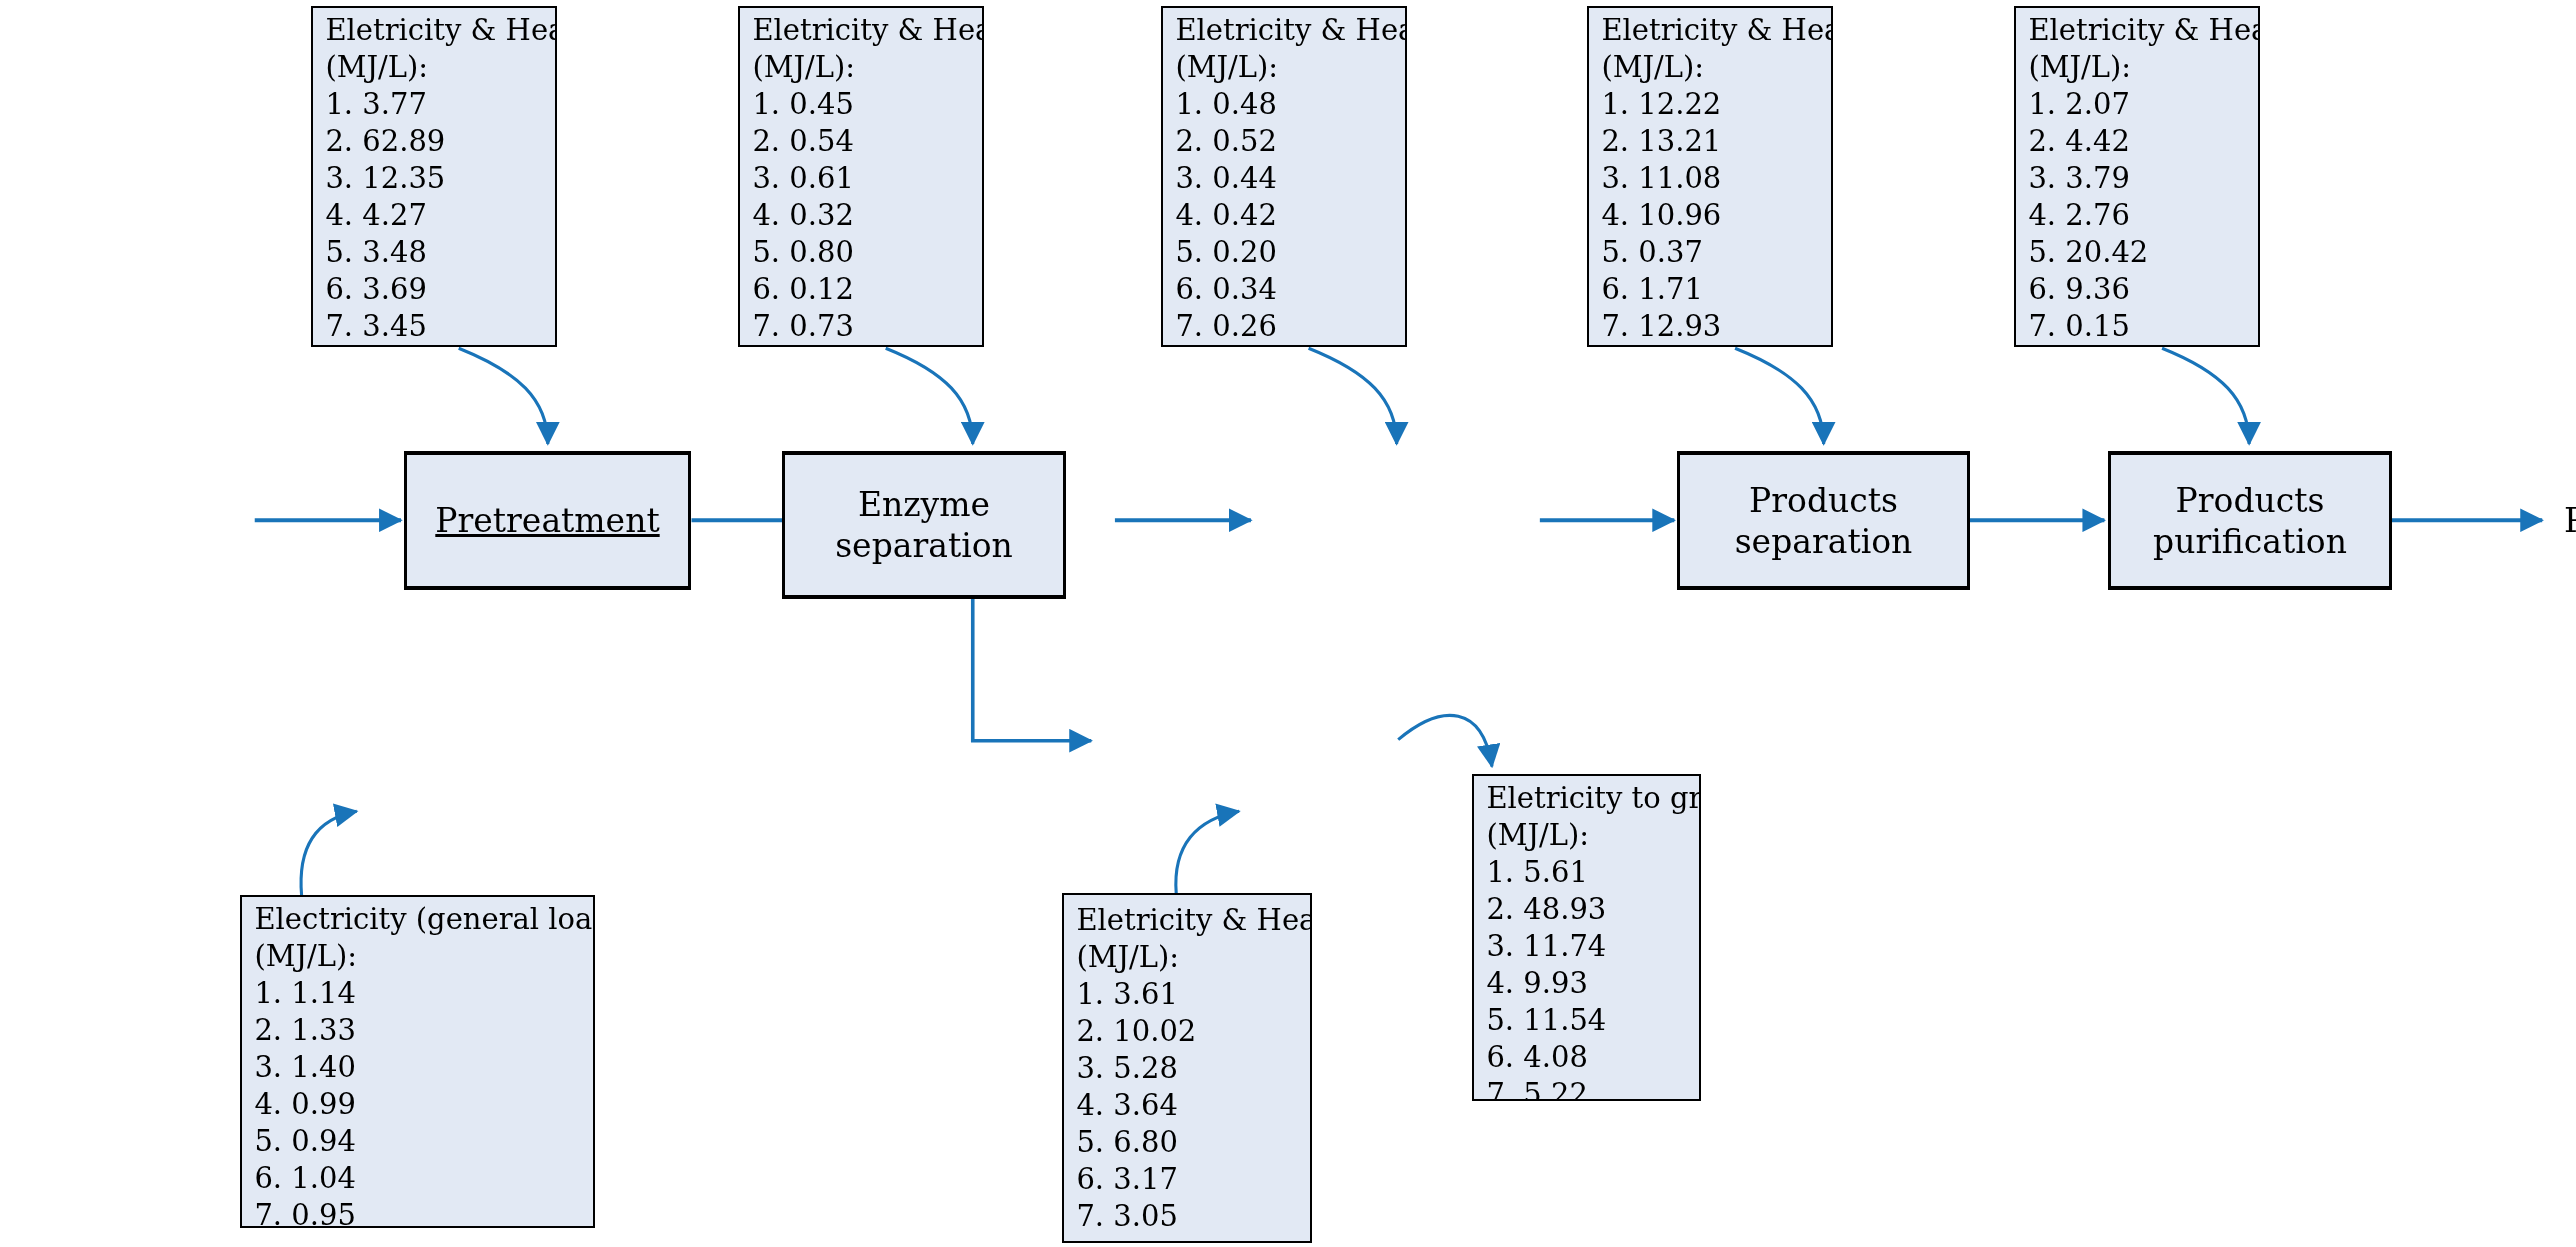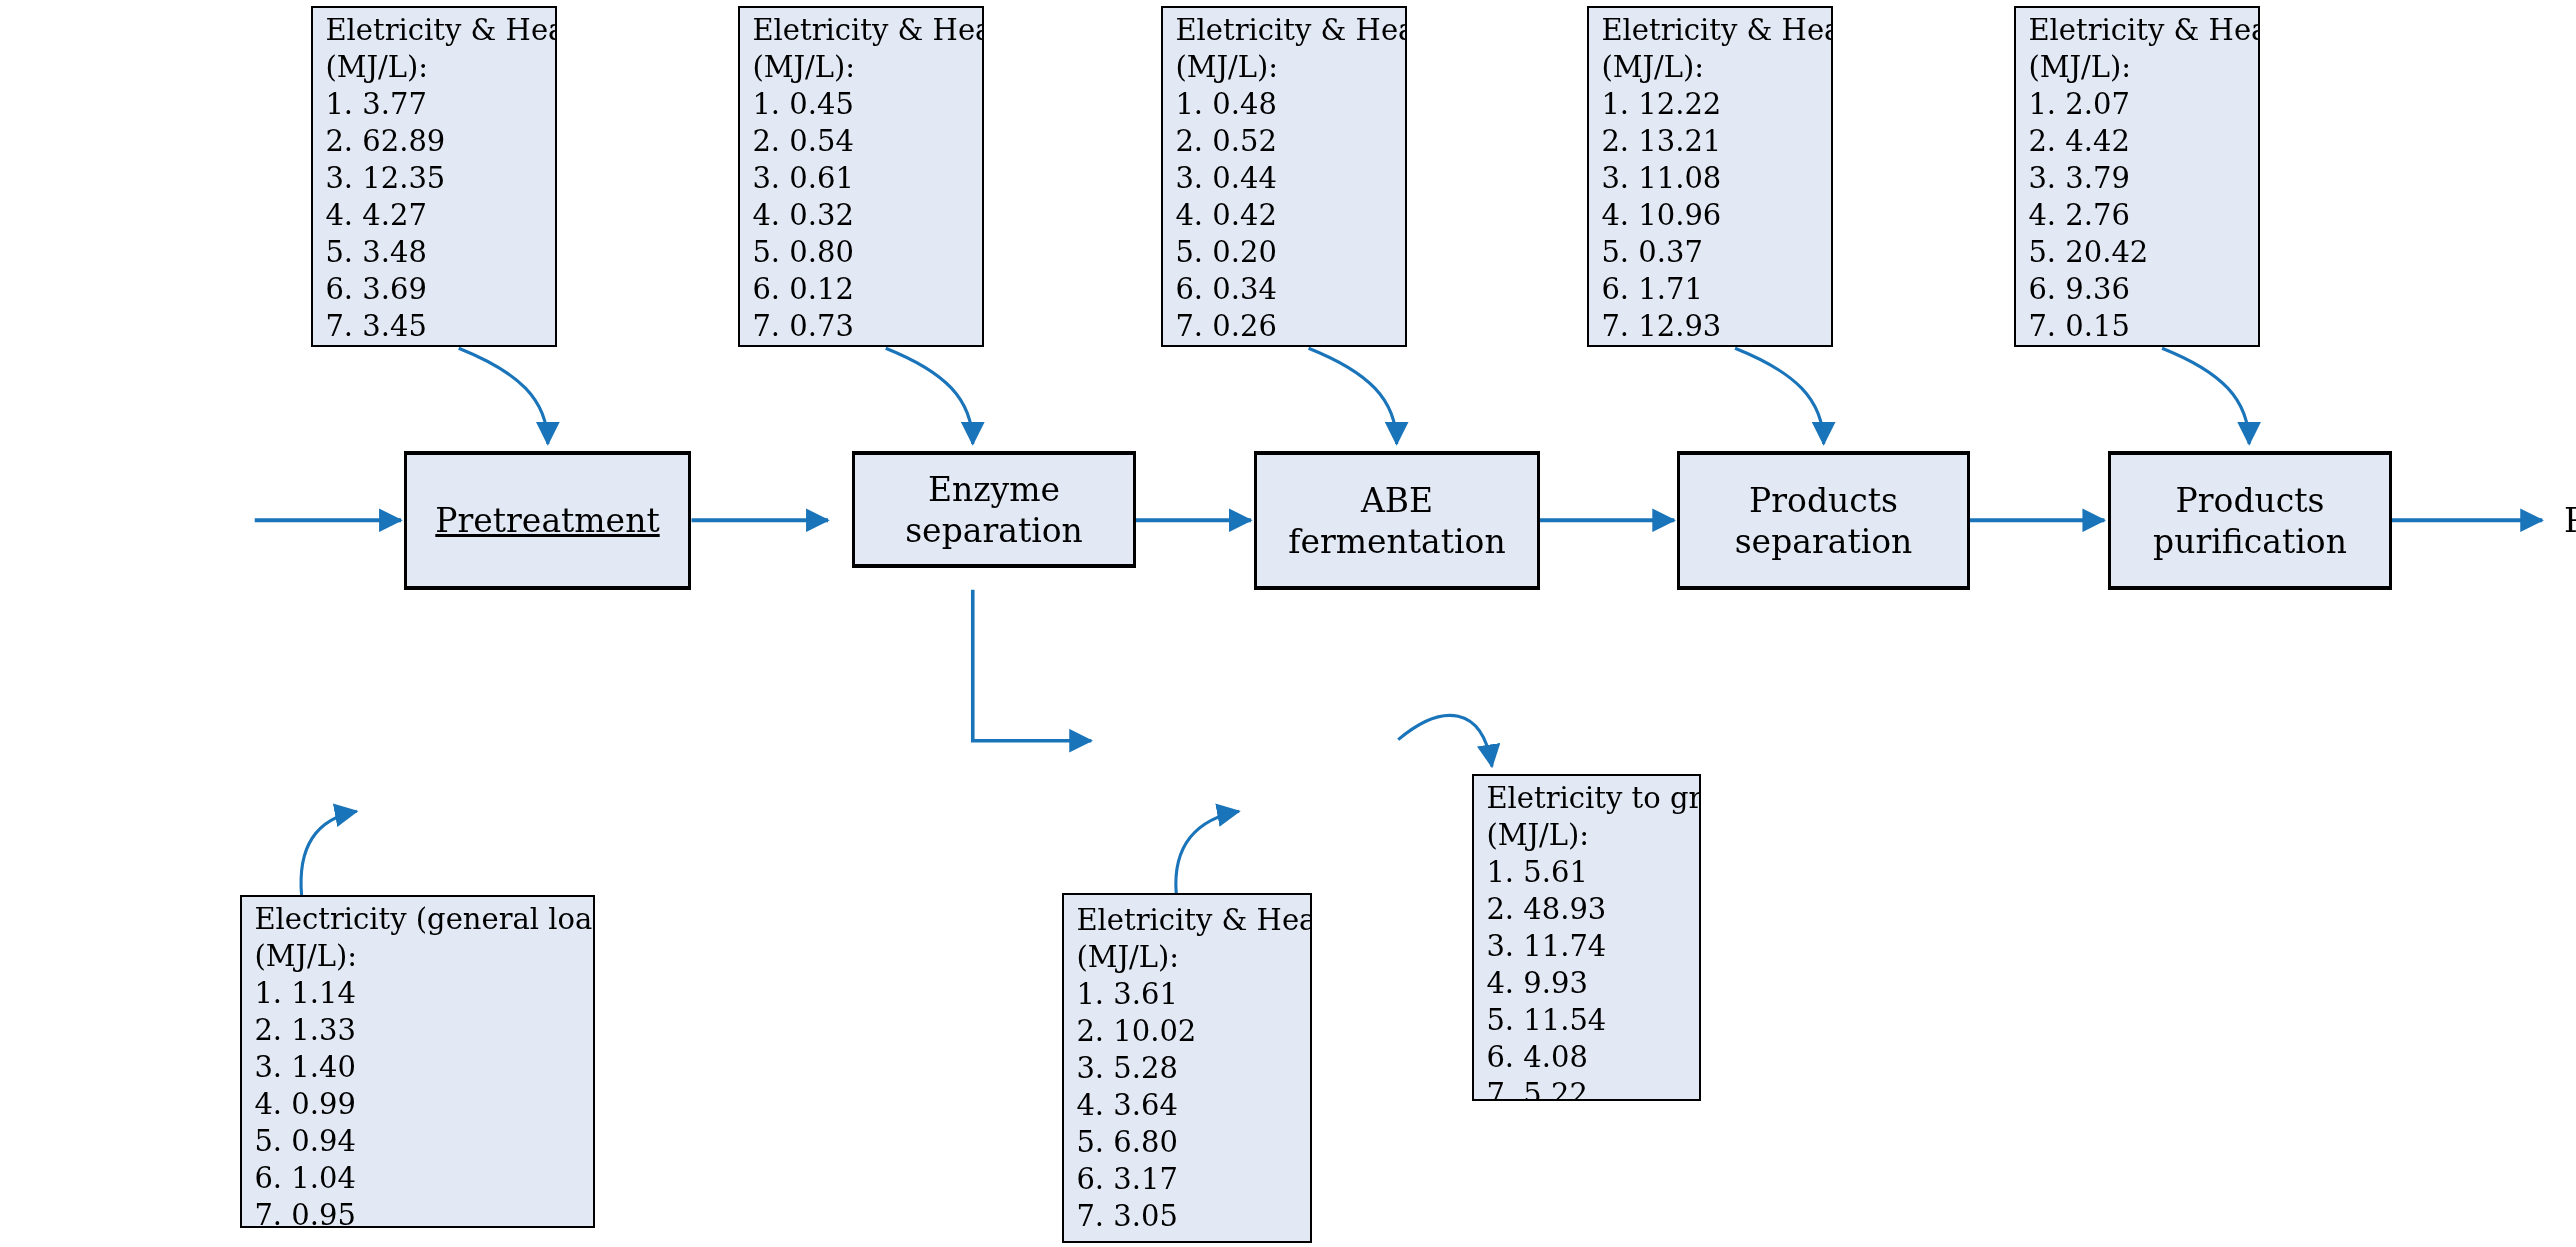--- a/index.html
+++ b/index.html
@@ -71,27 +71,23 @@
     <path d="M2714 1436 C2800 1364 2878 1370 2896 1488" stroke="#1974b9" stroke-width="6" fill="none" marker-end="url(#ah)"></path>
 
     <path d="M2283 1734 C2276 1642 2322 1590 2405 1575" stroke="#1974b9" stroke-width="6" fill="none" marker-end="url(#ah)"></path>
 
     <path d="M585 1739 C577 1645 611 1590 692 1575" stroke="#1974b9" stroke-width="6" fill="none" marker-end="url(#ah)"></path>
   </svg>
 
   <div class="node process" style="left:404px; top:451px; width:287px; height:139px;text-decoration:underline;">
       <div>Pretreatment</div>
     </div>
-  <div class="node process" style="left:852px; top:451px; width:284px; height:117px;">
+  <div class="node process" style="left:782px; top:451px; width:284px; height:148px;">
       <div>Enzyme</div>
       <div>separation</div>
-    </div>
-  <div class="node process" style="left:1254px; top:451px; width:286px; height:139px;">
-      <div>ABE</div>
-      <div>fermentation</div>
     </div>
   <div class="node process" style="left:1677px; top:451px; width:293px; height:139px;">
       <div>Products</div>
       <div>separation</div>
     </div>
   <div class="node process" style="left:2108px; top:451px; width:284px; height:139px;">
       <div>Products</div>
       <div>purification</div>
     </div>
 

